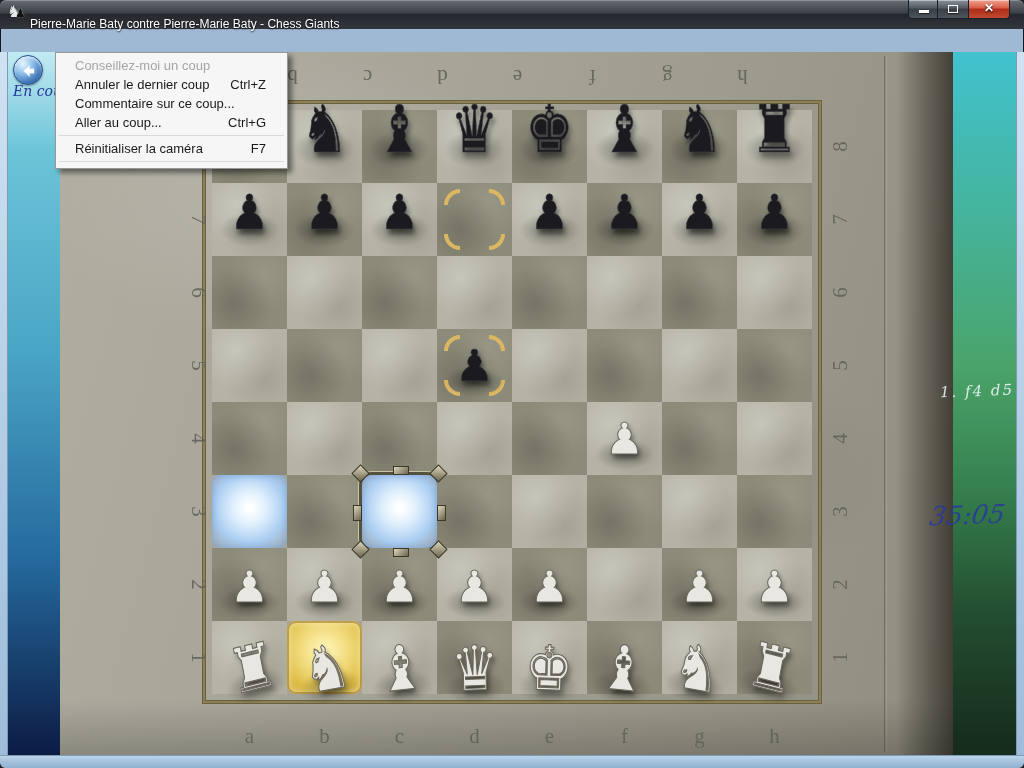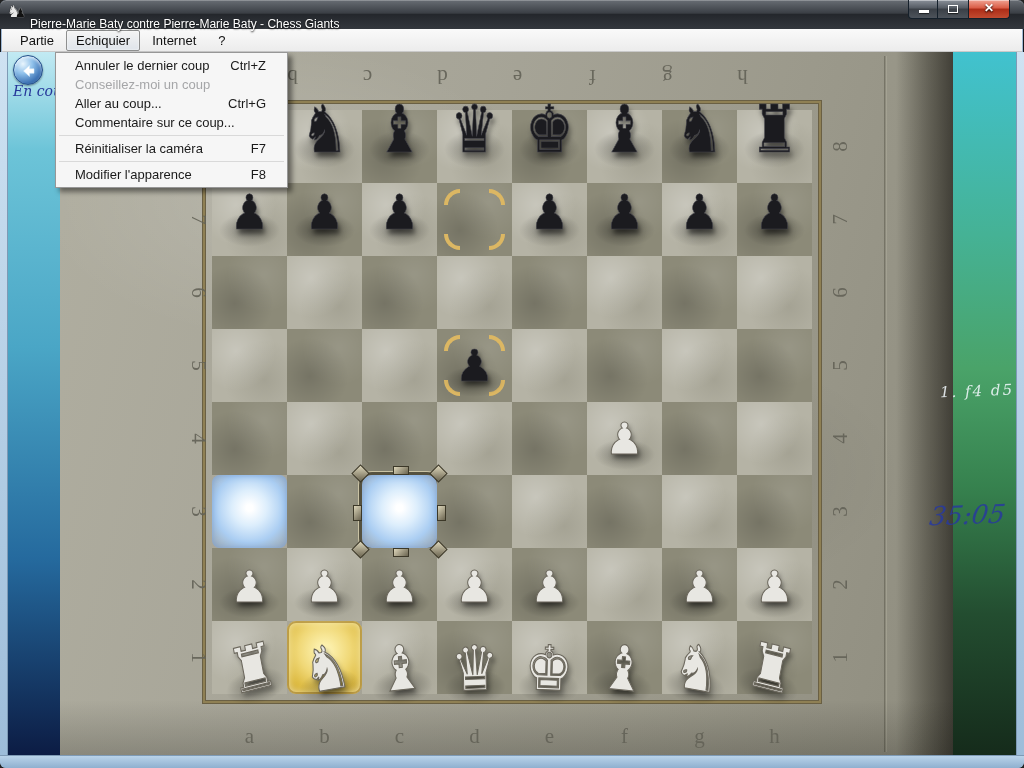--- a/index.html
+++ b/index.html
@@ -335,51 +335,41 @@
     <div class="cap-btn min">
         <span class="glyph-min"></span>
       </div>
     <div class="cap-btn max">
         <span class="glyph-max"></span>
       </div>
     <div class="cap-btn close">
         <span class="glyph-close">✕</span>
       </div>
   </div>
-  <div class="menubar" id="menubar">
-      <span class="menubar-item">Partie</span>
-      <span class="menubar-item active">Echiquier</span>
-      <span class="menubar-item">Internet</span>
-      <span class="menubar-item">?</span>
-    </div>
   <div class="menu-panel" id="menu-panel">
+      <div class="menu-item disabled">
+        <span>Conseillez-moi un coup</span>
+        <span class="sc"></span>
+      </div>
       <div class="menu-item">
         <span>Annuler le dernier coup</span>
         <span class="sc">Ctrl+Z</span>
       </div>
-      <div class="menu-item disabled">
-        <span>Conseillez-moi un coup</span>
+      <div class="menu-item">
+        <span>Commentaire sur ce coup...</span>
         <span class="sc"></span>
       </div>
       <div class="menu-item">
         <span>Aller au coup...</span>
         <span class="sc">Ctrl+G</span>
-      </div>
-      <div class="menu-item">
-        <span>Commentaire sur ce coup...</span>
-        <span class="sc"></span>
       </div>
       <div class="menu-sep"></div>
       <div class="menu-item">
         <span>Réinitialiser la caméra</span>
         <span class="sc">F7</span>
       </div>
       <div class="menu-sep"></div>
-      <div class="menu-item">
-        <span>Modifier l'apparence</span>
-        <span class="sc">F8</span>
-      </div>
     </div>
 
   <div class="aero l"></div>
   <div class="aero r"></div>
   <div class="aero b"></div>
 </div>
 
 </body></html>

